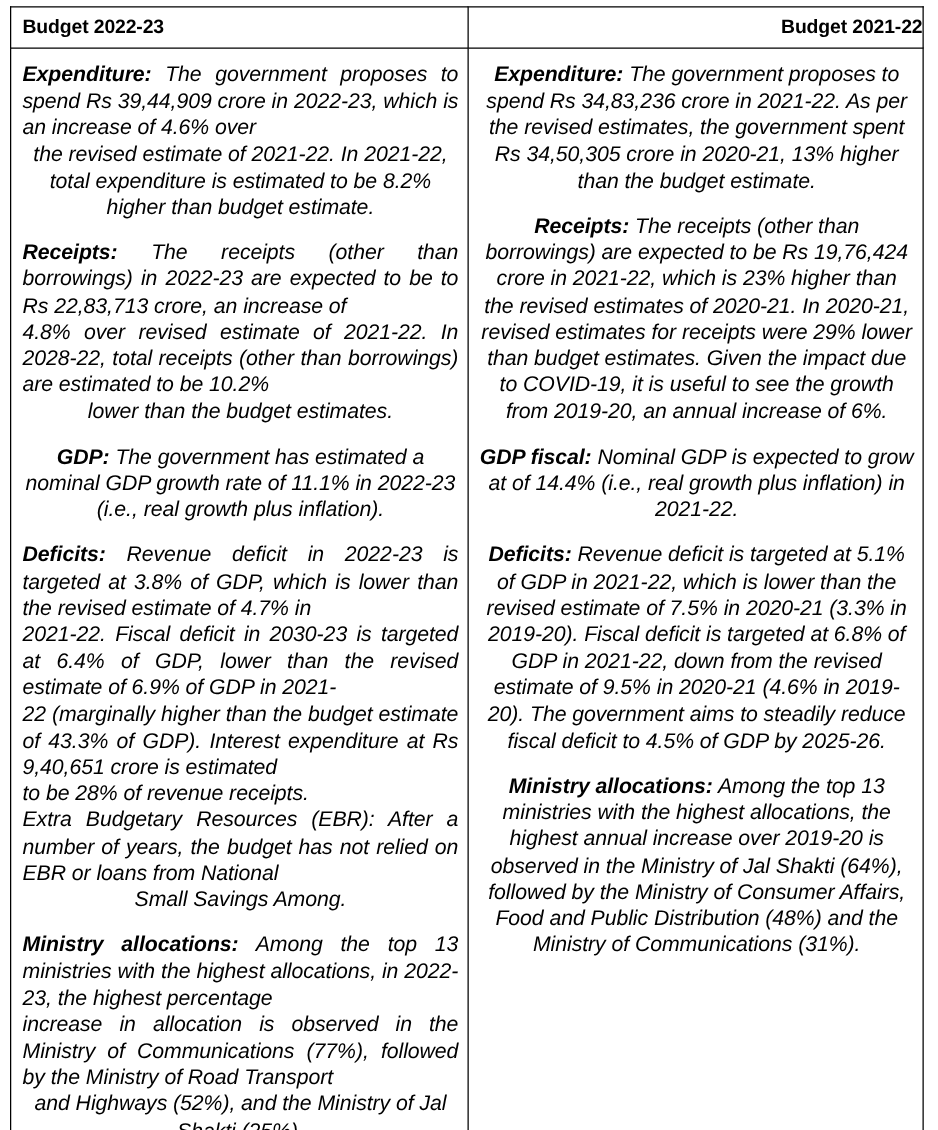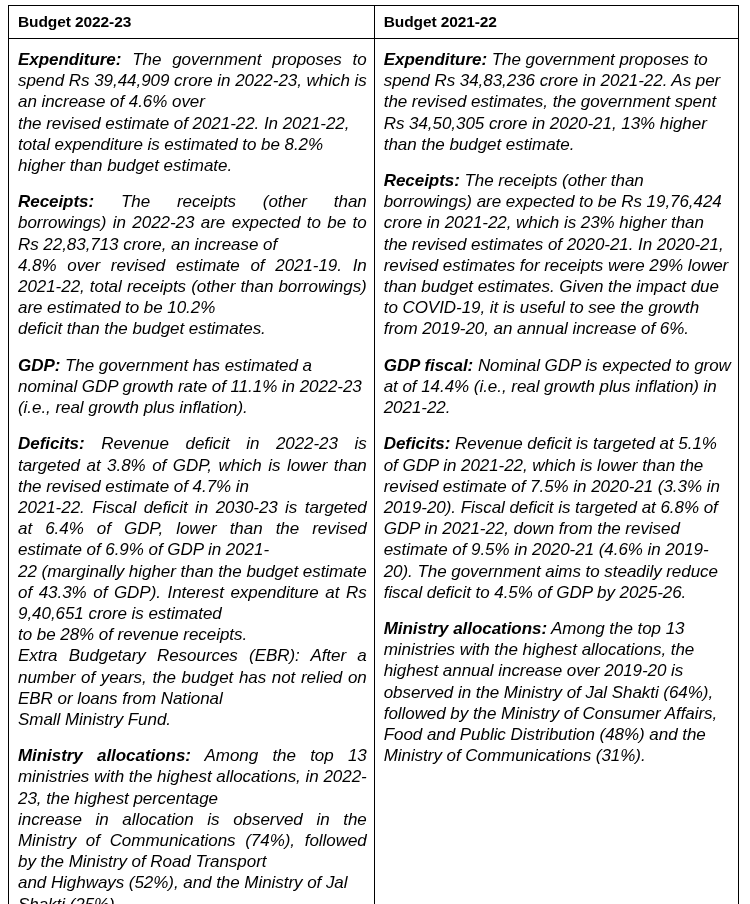--- a/index.html
+++ b/index.html
@@ -64,62 +64,62 @@
   .para .lead {
     font-weight: bold;
   }
   
   .seg {
     display: block;
     text-align: justify;
     text-justify: inter-word;
   }
   .seg.flush {
-    text-align: left;
+    text-align: center;
   }
 </style>
 </head>
 <body>
 
 <div id="page">
 
   <table class="budget-table">
     <thead>
       <tr>
         <th class="col-head" style="width:50.1%;">Budget 2022-23</th>
-        <th class="col-head" style="width:49.9%;">Budget 2021-22</th>
+        <th class="col-head" style="width:49.9%;text-align:right;">Budget 2021-22</th>
       </tr>
     </thead>
     <tbody>
       <tr>
         <td class="col-body">
           <div id="left-col">
               <p class="para">
                 <span class="seg"><span class="lead">Expenditure:</span> The government proposes to spend Rs 39,44,909 crore in 2022-23, which is an increase of 4.6% over</span>
                 <span class="seg flush">the revised estimate of 2021-22. In 2021-22, total expenditure is estimated to be 8.2% higher than budget estimate.</span>
               </p>
               <p class="para">
                 <span class="seg"><span class="lead">Receipts:</span> The receipts (other than borrowings) in 2022-23 are expected to be to Rs 22,83,713 crore, an increase of</span>
-                <span class="seg">4.8% over revised estimate of 2021-19. In 2021-22, total receipts (other than borrowings) are estimated to be 10.2%</span>
-                <span class="seg flush">deficit than the budget estimates.</span>
+                <span class="seg">4.8% over revised estimate of 2021-22. In 2028-22, total receipts (other than borrowings) are estimated to be 10.2%</span>
+                <span class="seg flush">lower than the budget estimates.</span>
               </p>
               <p class="para">
                 <span class="seg flush"><span class="lead">GDP:</span> The government has estimated a nominal GDP growth rate of 11.1% in 2022-23 (i.e., real growth plus inflation).</span>
               </p>
               <p class="para">
                 <span class="seg"><span class="lead">Deficits:</span> Revenue deficit in 2022-23 is targeted at 3.8% of GDP, which is lower than the revised estimate of 4.7% in</span>
                 <span class="seg">2021-22. Fiscal deficit in 2030-23 is targeted at 6.4% of GDP, lower than the revised estimate of 6.9% of GDP in 2021-</span>
                 <span class="seg">22 (marginally higher than the budget estimate of 43.3% of GDP). Interest expenditure at Rs 9,40,651 crore is estimated</span>
                 <span class="seg">to be 28% of revenue receipts.</span>
                 <span class="seg">Extra Budgetary Resources (EBR): After a number of years, the budget has not relied on EBR or loans from National</span>
-                <span class="seg flush">Small Ministry Fund.</span>
+                <span class="seg flush">Small Savings Among.</span>
               </p>
               <p class="para">
                 <span class="seg"><span class="lead">Ministry allocations:</span> Among the top 13 ministries with the highest allocations, in 2022-23, the highest percentage</span>
-                <span class="seg">increase in allocation is observed in the Ministry of Communications (74%), followed by the Ministry of Road Transport</span>
+                <span class="seg">increase in allocation is observed in the Ministry of Communications (77%), followed by the Ministry of Road Transport</span>
                 <span class="seg flush">and Highways (52%), and the Ministry of Jal Shakti (25%).</span>
               </p>
             </div>
         </td>
         <td class="col-body">
           <div id="right-col">
               <p class="para">
                 <span class="seg flush"><span class="lead">Expenditure:</span>  The government proposes to spend Rs 34,83,236 crore in 2021-22.  As per the revised estimates, the government spent Rs 34,50,305 crore in 2020-21, 13% higher than the budget estimate.</span>
               </p>
               <p class="para">

